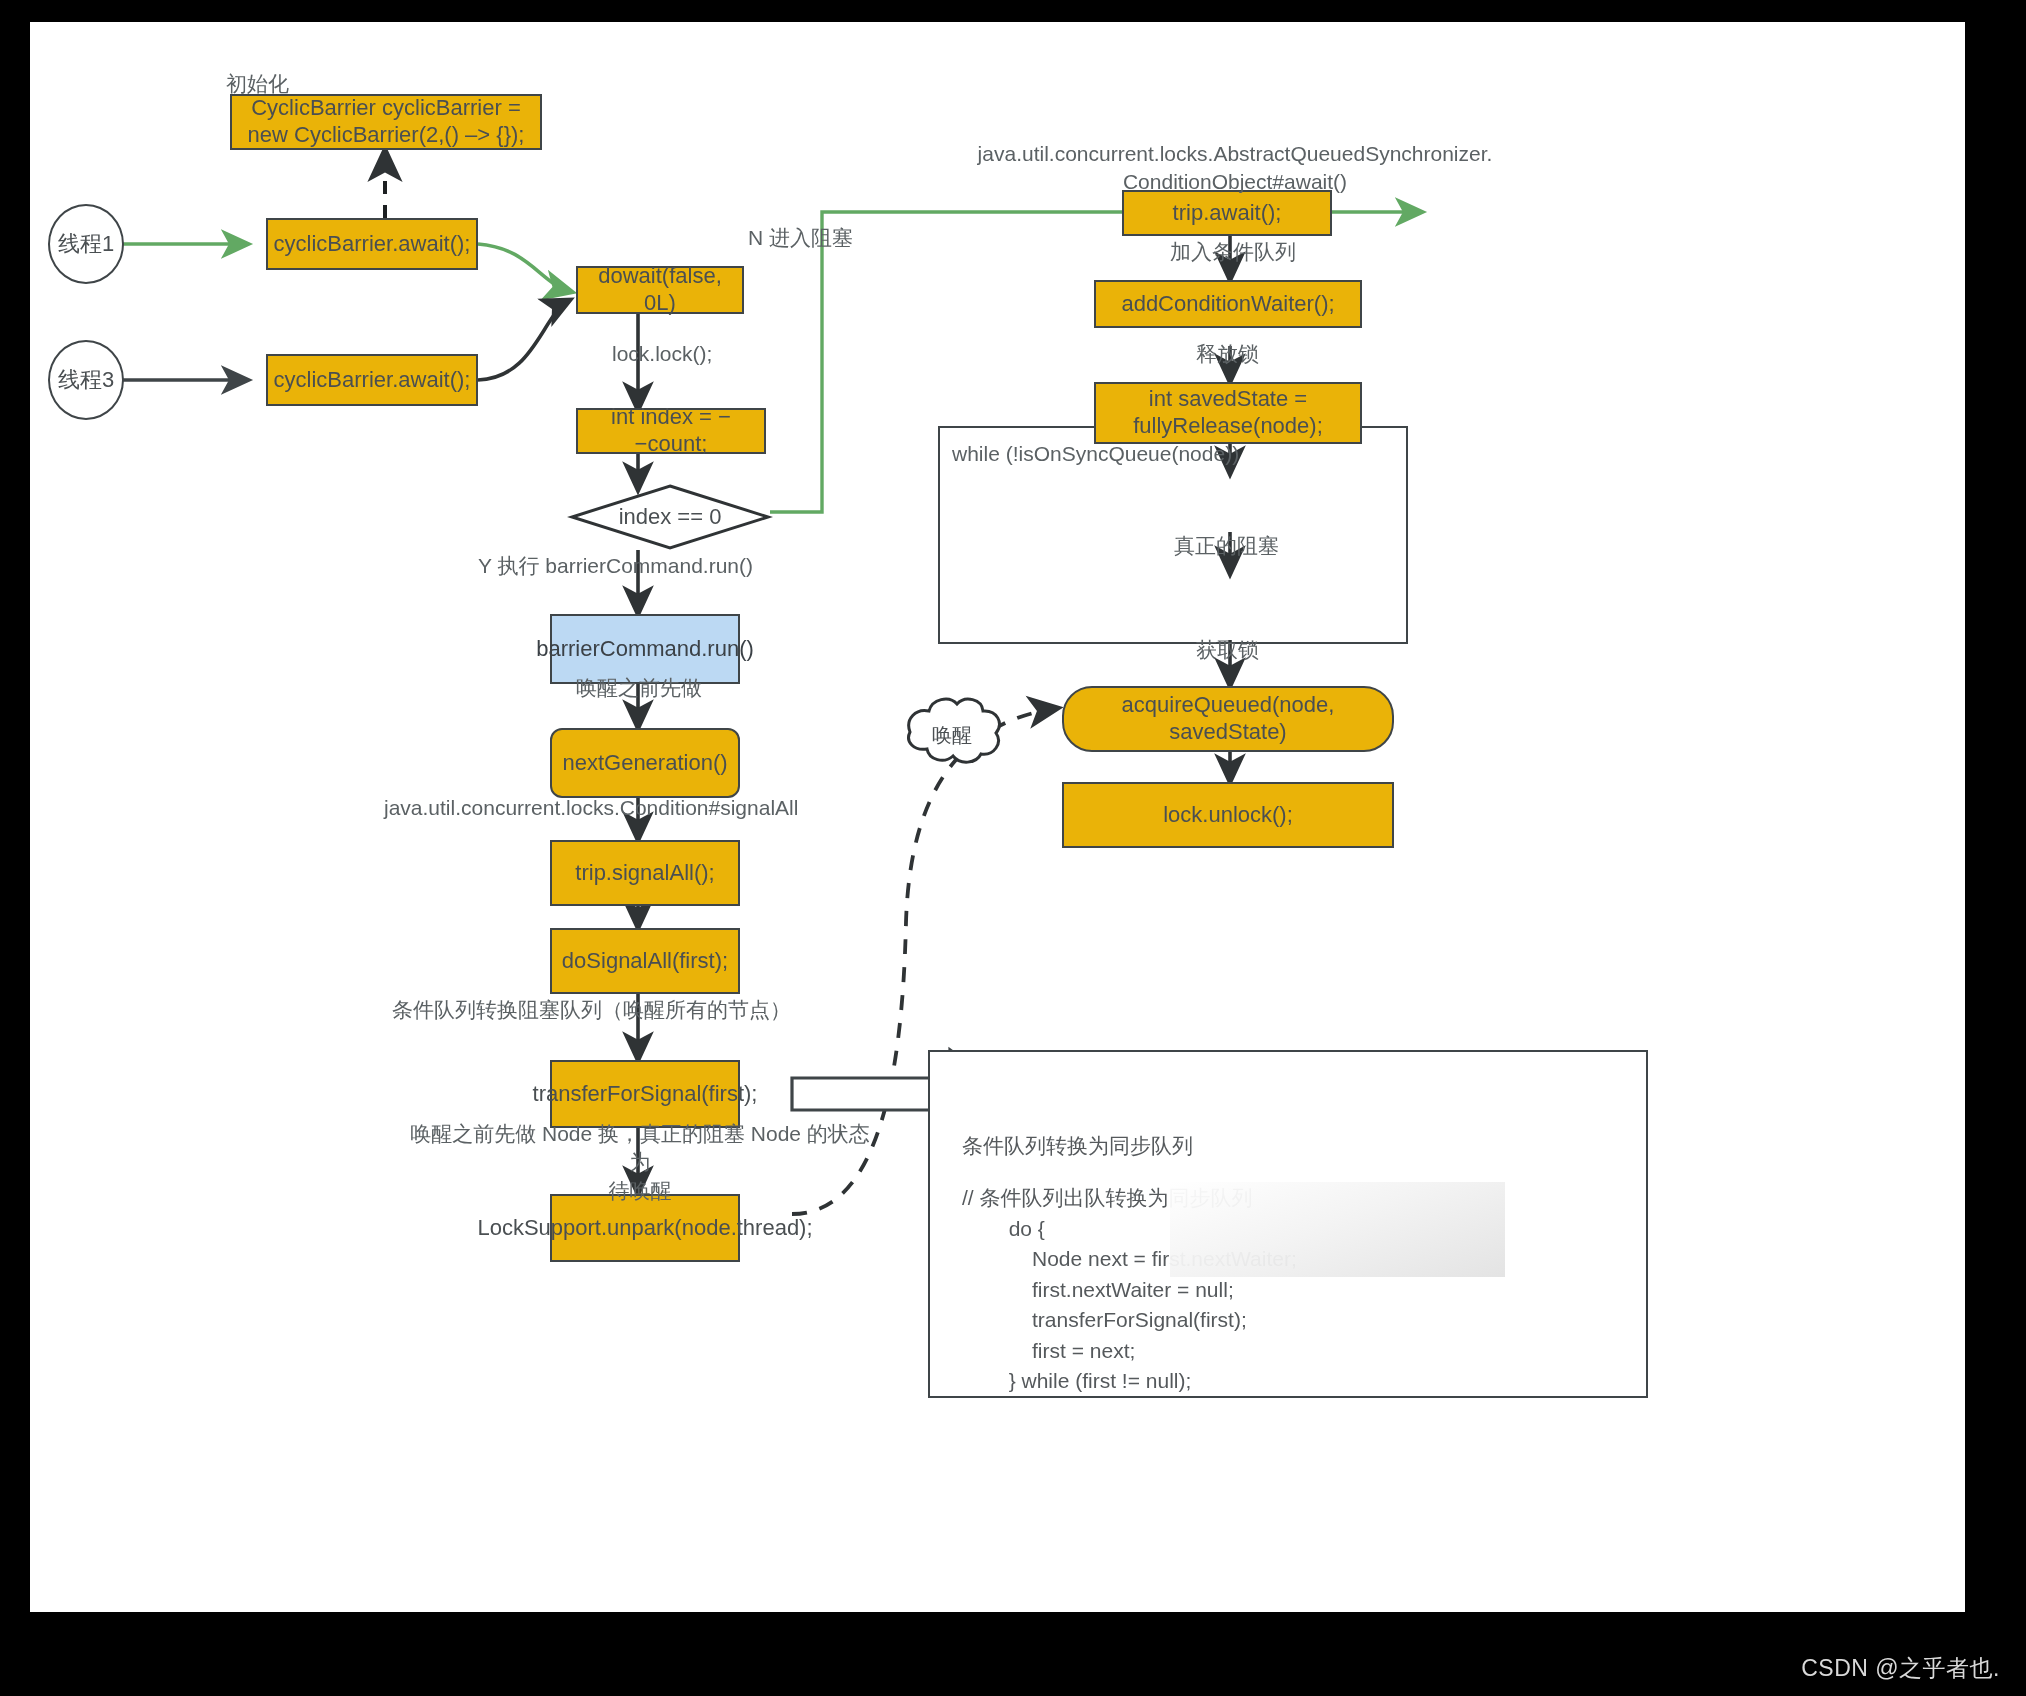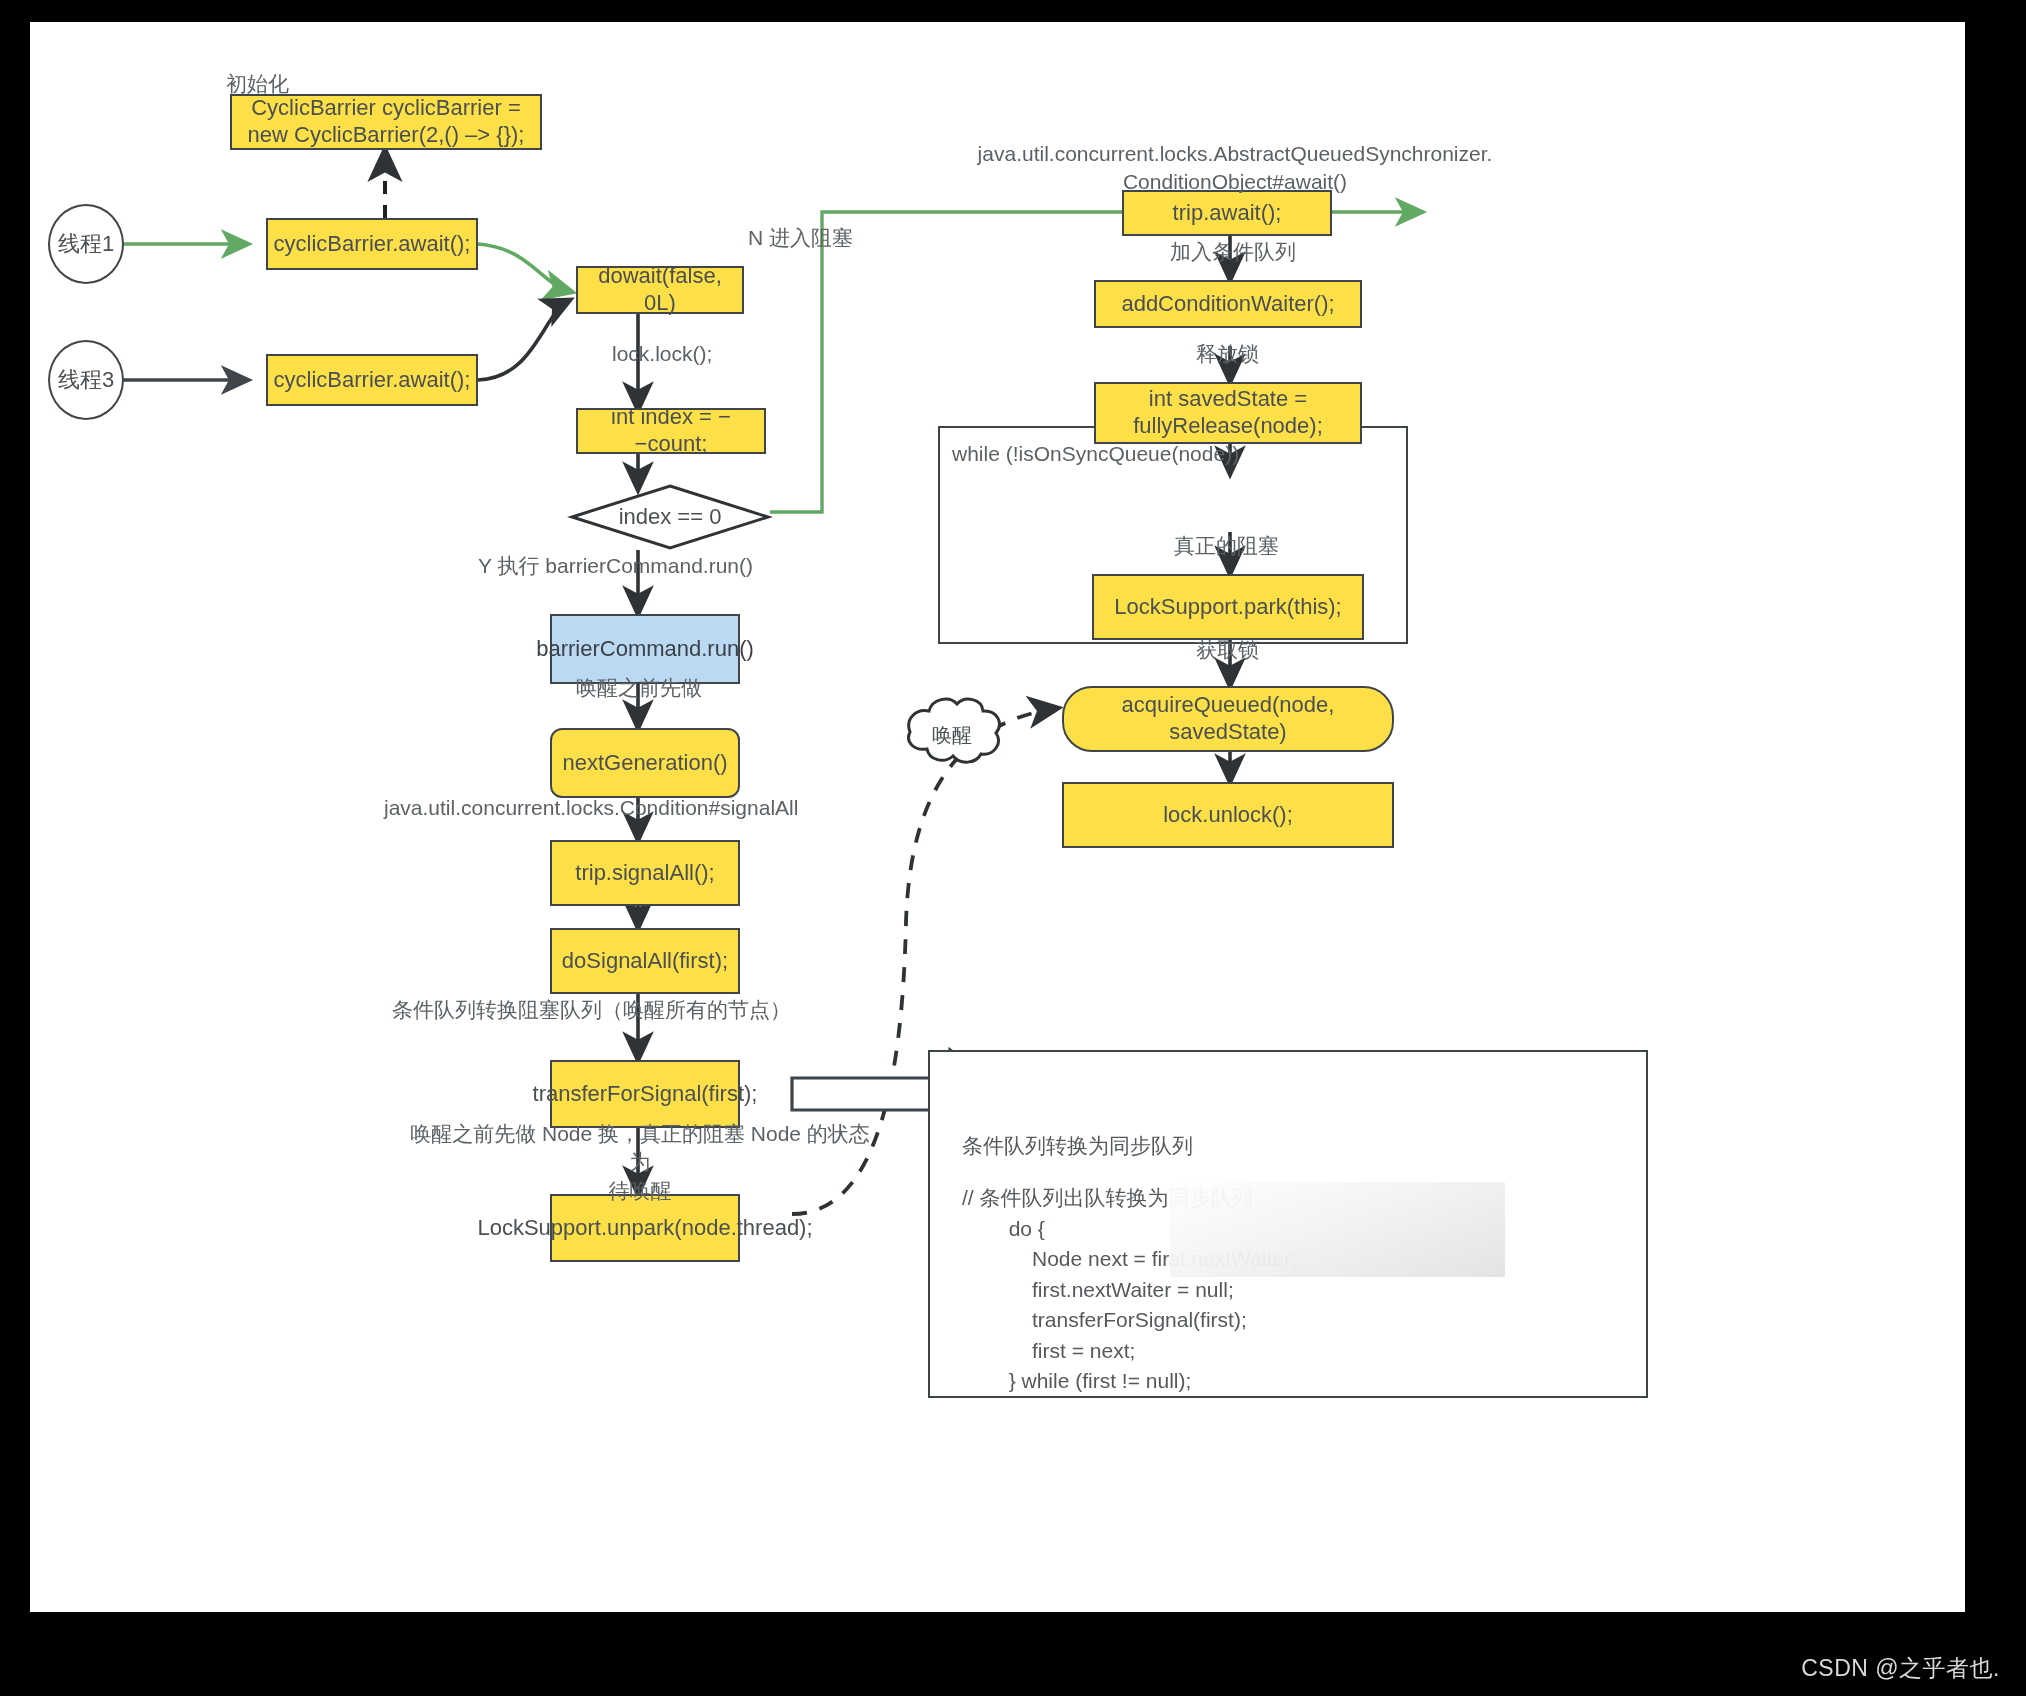--- a/index.html
+++ b/index.html
@@ -3,21 +3,21 @@
 <meta charset="utf-8">
 <style>
   html,body{margin:0;padding:0;background:#000;}
   body{font-family:"Liberation Sans","DejaVu Sans",sans-serif;}
   #stage{position:relative;width:2026px;height:1696px;background:#000;overflow:hidden;}
   #canvas{position:absolute;left:30px;top:22px;width:1935px;height:1590px;background:#fff;}
   #svglayer{position:absolute;left:0;top:0;width:1935px;height:1590px;overflow:visible;}
 
   .node{
     position:absolute;box-sizing:border-box;
-    border:2.5px solid #3f4548;background:#fde047;color:#4a4f52;
+    border:2.5px solid #3f4548;background:#eab308;color:#4a4f52;
     display:flex;align-items:center;justify-content:center;text-align:center;
     font-size:22px;line-height:1.22;padding:2px 6px;z-index:3;
   }
   .node.blue{background:#bcd9f3;border-color:#3f4548;color:#3b4146;}
   .circle{
     position:absolute;box-sizing:border-box;border:2.5px solid #3f4548;border-radius:50%;
     background:#fff;color:#4a4f52;display:flex;align-items:center;justify-content:center;
     font-size:22px;z-index:3;
   }
   .lbl{
@@ -204,23 +204,20 @@
     <div class="node" style="left:1064px;top:360px;width:268px;height:62px;">
       <span>int savedState = fullyRelease(node);</span>
     </div>
 
     <div class="groupbox" style="left:908px;top:404px;width:470px;height:218px;"></div>
     <div class="lbl nowrap" style="left:922px;top:418px;z-index:5;">while (!isOnSyncQueue(node))</div>
 
 
     <div class="lbl nowrap" style="left:1144px;top:510px;">真正的阻塞</div>
 
-    <div class="node" style="left:1062px;top:552px;width:272px;height:66px;">
-      <span>LockSupport.park(this);</span>
-    </div>
 
     <div class="lbl nowrap" style="left:1166px;top:614px;">获取锁</div>
 
     <div class="node" style="left:1032px;top:664px;width:332px;height:66px;border-radius:30px;">
       <span>acquireQueued(node, savedState)</span>
     </div>
 
     <div class="node" style="left:1032px;top:760px;width:332px;height:66px;">
       <span>lock.unlock();</span>
     </div>

